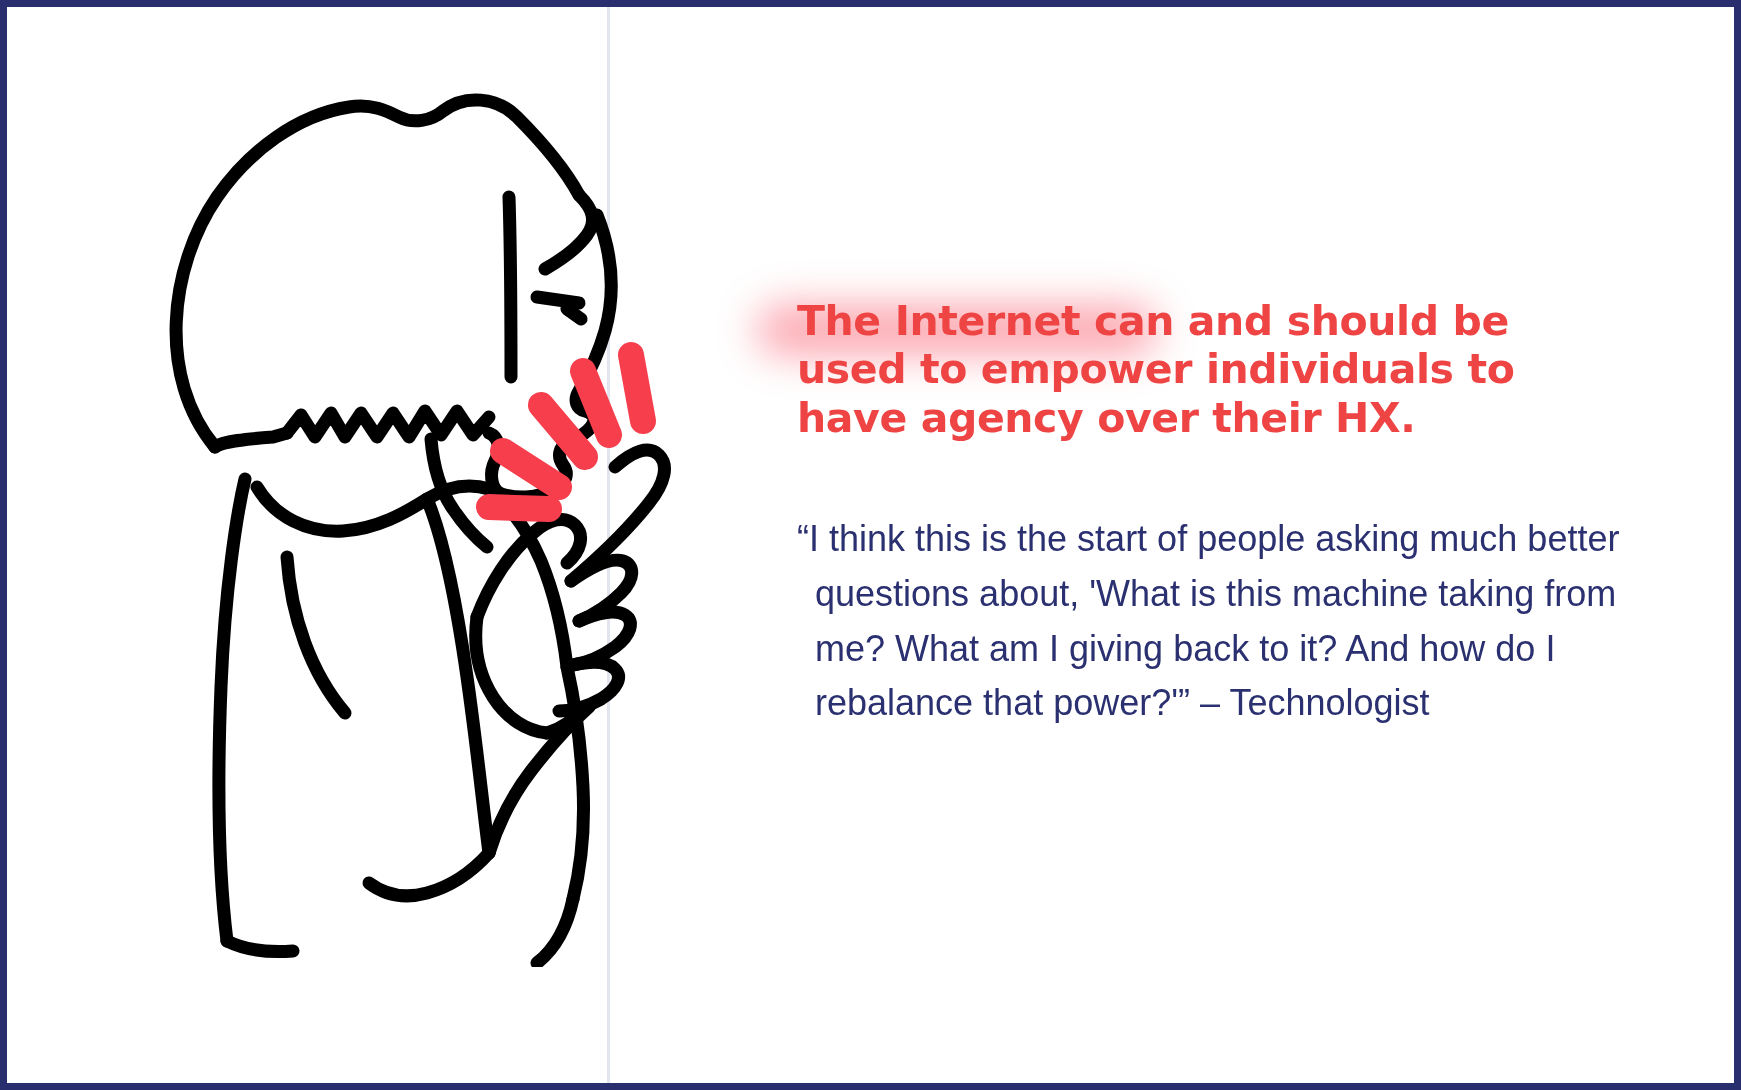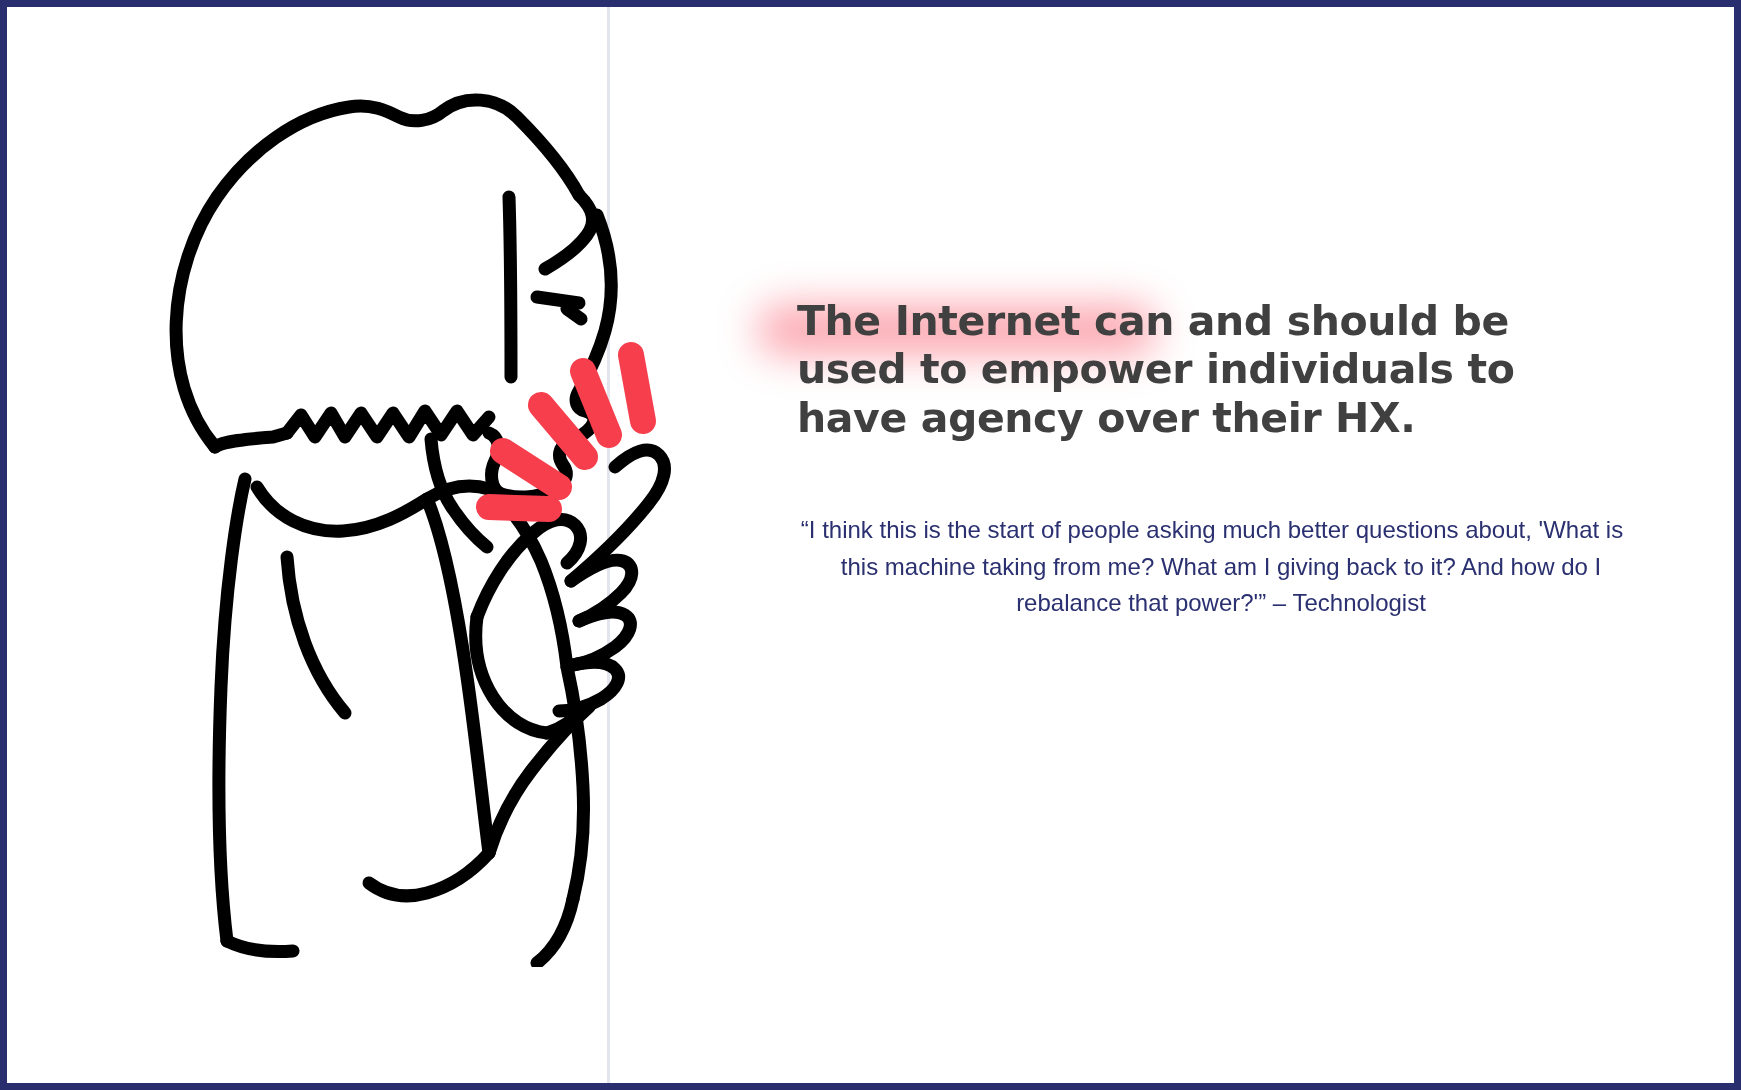--- a/index.html
+++ b/index.html
@@ -53,21 +53,21 @@
     width: 830px;
   }
 
   .headline {
     position: relative;
     font-family: "DejaVu Sans", sans-serif;
     font-weight: 700;
     font-size: 41px;
     line-height: 1.18;
     letter-spacing: -0.4px;
-    color: #404040;
+    color: #ef4444;
     margin: 0 0 70px 0;
     white-space: pre-wrap;
   }
   .headline .hl-wrap {
     position: relative;
     display: inline;
   }
   
   .hl-glow {
     position: absolute;
@@ -83,28 +83,27 @@
     pointer-events: none;
   }
   .headline .txt {
     position: relative;
     z-index: 1;
   }
 
   .quote {
     font-family: "Liberation Sans", sans-serif;
     font-weight: 400;
-    font-size: 24px;
+    font-size: 36px;
     line-height: 1.52;
     color: #2A3070;
     margin: 0;
     padding-left: 18px;
     text-indent: -18px;
     white-space: pre-wrap;
-    text-align: center;
   }
 </style>
 </head>
 <body>
 
 <div class="slide">
 
   <div class="divider"></div>
 
   <div class="illustration">

